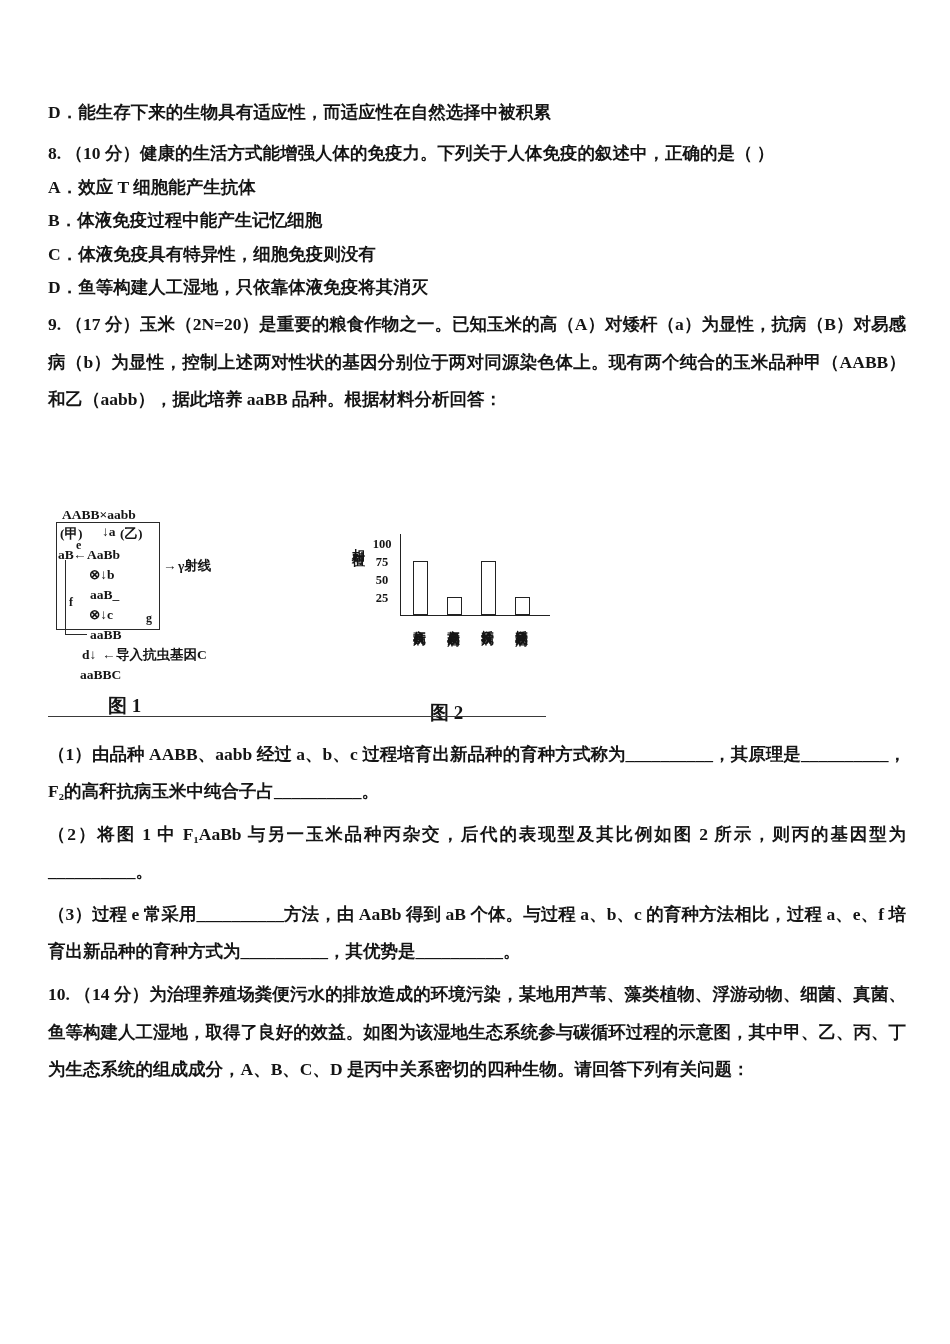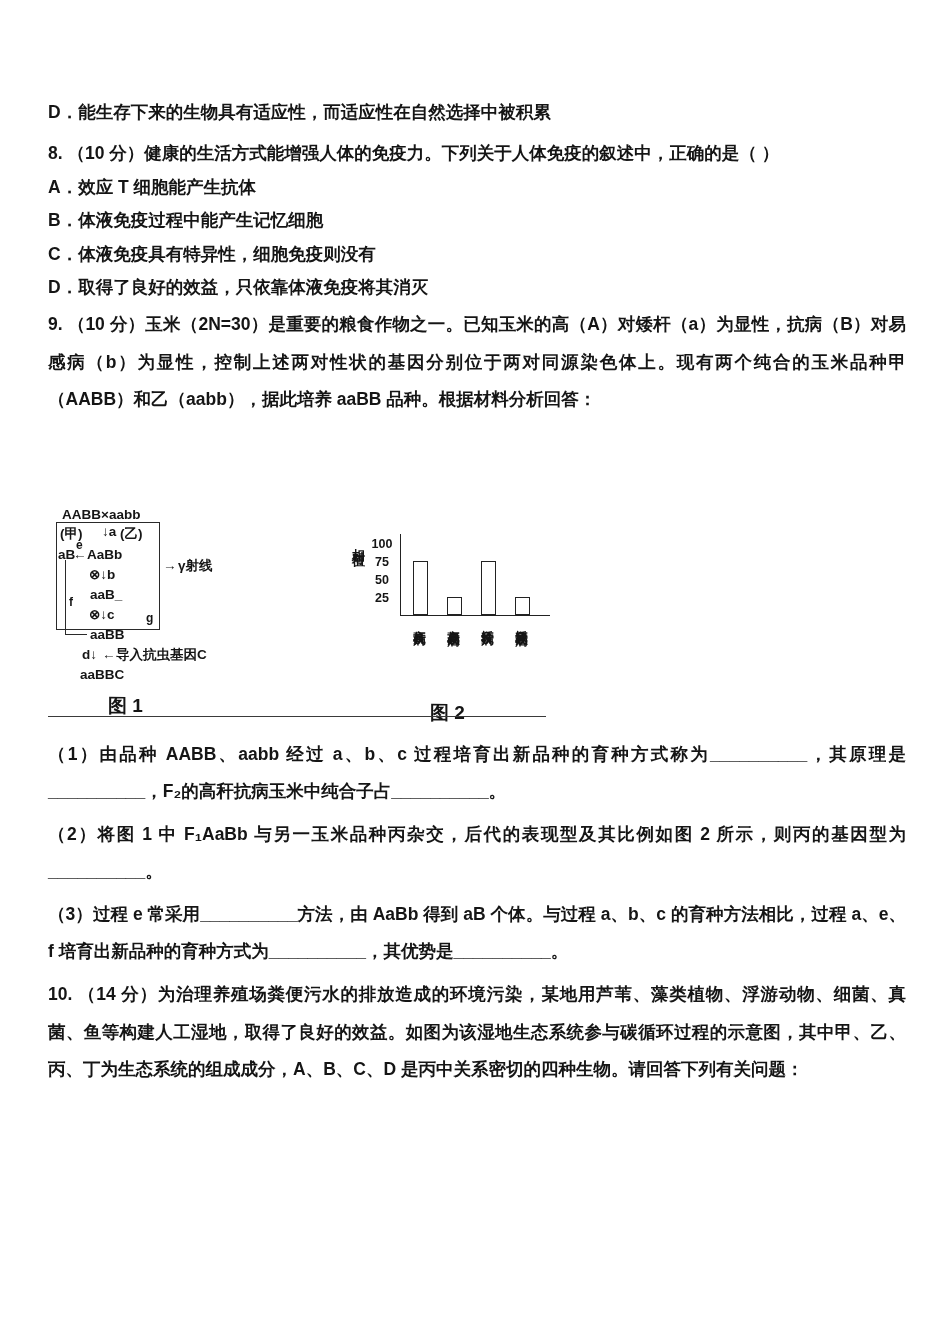--- a/index.html
+++ b/index.html
@@ -1,20 +1,20 @@
 <!DOCTYPE html>
 <html><head>
 <meta charset="utf-8">
 <style>
   * { margin:0; padding:0; box-sizing:border-box; }
   html,body { background:#ffffff; }
   .page {
     width:950px; height:1344px; position:relative; margin:0 auto;
     background:#ffffff; color:#151515; overflow:hidden;
-    font-family:Liberation Sans, sans-serif;
+    font-family:Liberation Serif, serif;
   }
   .content {
     position:absolute; left:48px; top:96px; width:858px;
     font-size:17.5px; font-weight:600;
   }
   p.line   { line-height:33.4px; text-align:justify; }
   p.stem8  { margin-top:8px; }
   p.wide   { line-height:37.3px; text-align:justify; }
   p.q9stem { margin-top:2px; }
   p.subq   { margin-top:6px; line-height:37px; text-align:justify; }
@@ -50,24 +50,24 @@
 
 <div class="page">
   <div class="content">
 
     <p class="line">D．能生存下来的生物具有适应性，而适应性在自然选择中被积累</p>
 
     <p class="line stem8">8. （10 分）健康的生活方式能增强人体的免疫力。下列关于人体免疫的叙述中，正确的是（ ）</p>
     <p class="line">A．效应 T 细胞能产生抗体</p>
     <p class="line">B．体液免疫过程中能产生记忆细胞</p>
     <p class="line">C．体液免疫具有特异性，细胞免疫则没有</p>
-    <p class="line">D．取得了良好的效益，只依靠体液免疫将其消灭</p>
+    <p class="line">D．鱼等构建人工湿地，只依靠体液免疫将其消灭</p>
 
 
-    <p class="wide q9stem">9. （10 分）玉米（2N=30）是重要的粮食作物之一。已知玉米的高（A）对矮杆（a）为显性，抗病（B）对易感病（b）为显性，控制上述两对性状的基因分别位于两对同源染色体上。现有两个纯合的玉米品种甲（AABB）和乙（aabb），据此培养 aaBB 品种。根据材料分析回答：</p>
+    <p class="wide q9stem">9. （17 分）玉米（2N=20）是重要的粮食作物之一。已知玉米的高（A）对矮杆（a）为显性，抗病（B）对易感病（b）为显性，控制上述两对性状的基因分别位于两对同源染色体上。现有两个纯合的玉米品种甲（AABB）和乙（aabb），据此培养 aaBB 品种。根据材料分析回答：</p>
 
     <div class="figure">
 
       <div class="fig1">
         <span class="t" style="left:6px; top:0;">AABB×aabb</span>
 
         <div class="gbox" style="left:0; top:14px; width:104px; height:108px;"></div>
 
         <span class="t" style="left:4px; top:19px;">(甲)</span>
         <span class="t" style="left:46px; top:17px;">↓a</span>

